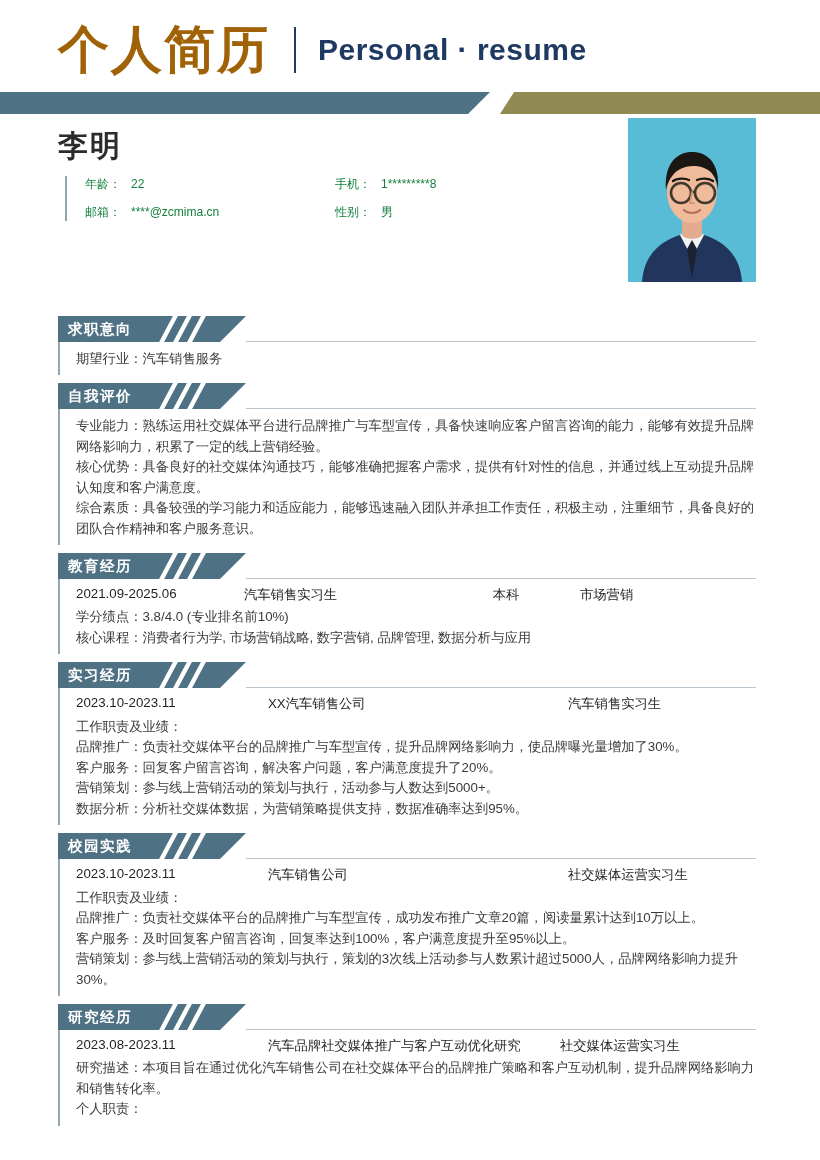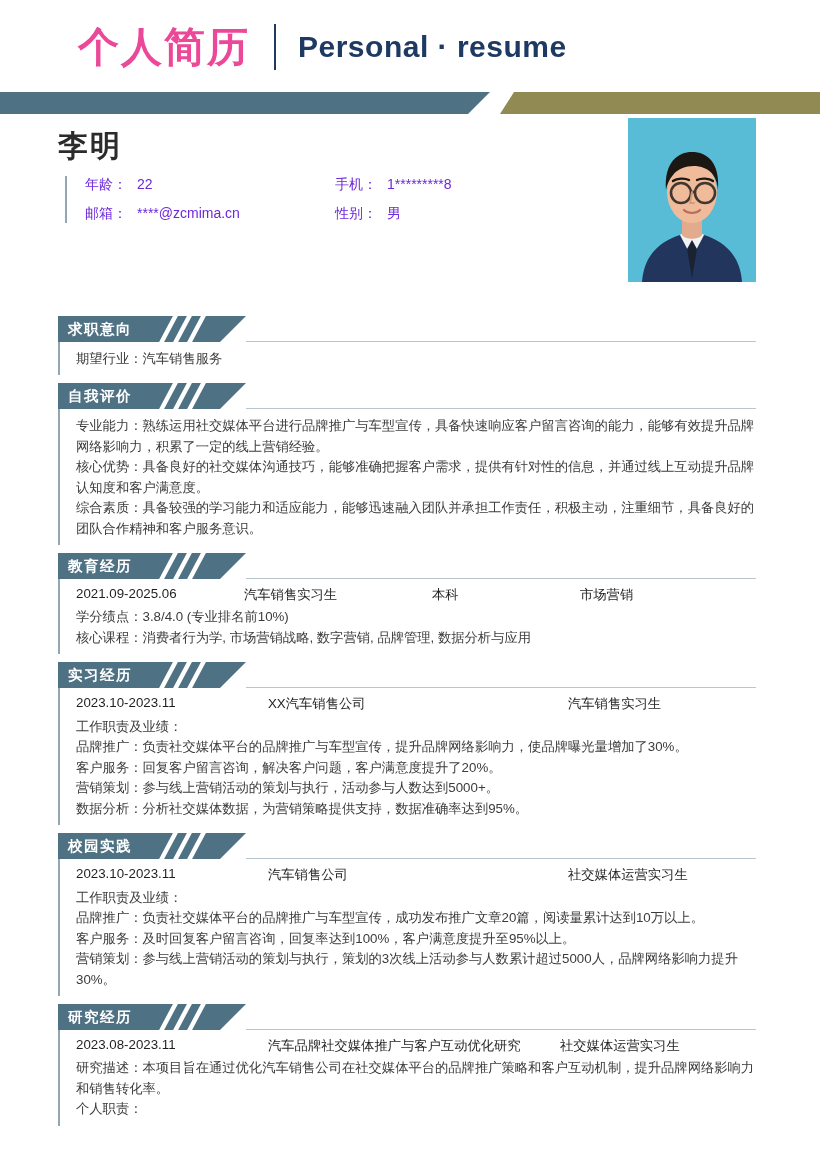--- a/index.html
+++ b/index.html
@@ -28,26 +28,25 @@
     position: relative;
     height: 88px;
   }
   .header-inner {
     display: flex;
     align-items: center;
     padding-left: 58px;
     padding-top: 24px;
   }
   .title-cn {
-    font-size: 41px;
+    font-size: 51px;
     font-weight: bold;
-    color: #ec4899;
+    color: #a16207;
     letter-spacing: 2px;
     line-height: 1;
-    margin-left: 20px;
   }
   .title-divider {
     width: 2px;
     height: 46px;
     background: #1e3a63;
     margin: 0 22px 0 24px;
   }
   .title-en {
     font-size: 30px;
     font-weight: bold;
@@ -106,22 +105,22 @@
     background: #93a7b3;
     margin-right: 18px;
     align-self: stretch;
   }
   .contact-grid {
     display: grid;
     grid-template-columns: 250px 250px;
     row-gap: 11px;
   }
   .c-item {
-    font-size: 14px;
-    color: #6d28d9;
+    font-size: 12px;
+    color: #15803d;
     white-space: nowrap;
   }
   .c-label { }
   .c-value { margin-left: 10px; }
 
   .photo {
     position: absolute;
     right: 64px;
     top: 4px;
     width: 128px;
@@ -203,21 +202,21 @@
     color: #1f1f1f;
     padding-bottom: 3px;
   }
   .rh-date   { width: 168px; flex: none; }
   .rh-org    { width: 212px; flex: none; }
   .rh-mid    { width: 148px; flex: none; }
   .rh-last   { flex: 1; }
 
   .row-head.edu .rh-date { width: 168px; }
   .row-head.edu .rh-org  { width: 188px; }
-  .row-head.edu .rh-mid  { width: 148px; }
+  .row-head.edu .rh-mid  { width: 148px; text-align: center; }
 
   .row-head.intern .rh-date { width: 192px; }
   .row-head.intern .rh-org  { width: 300px; }
 
   .row-head.research .rh-date { width: 192px; }
   .row-head.research .rh-org  { width: 292px; }
 
   .intent-row {
     display: flex;
     font-size: 13.3px;

